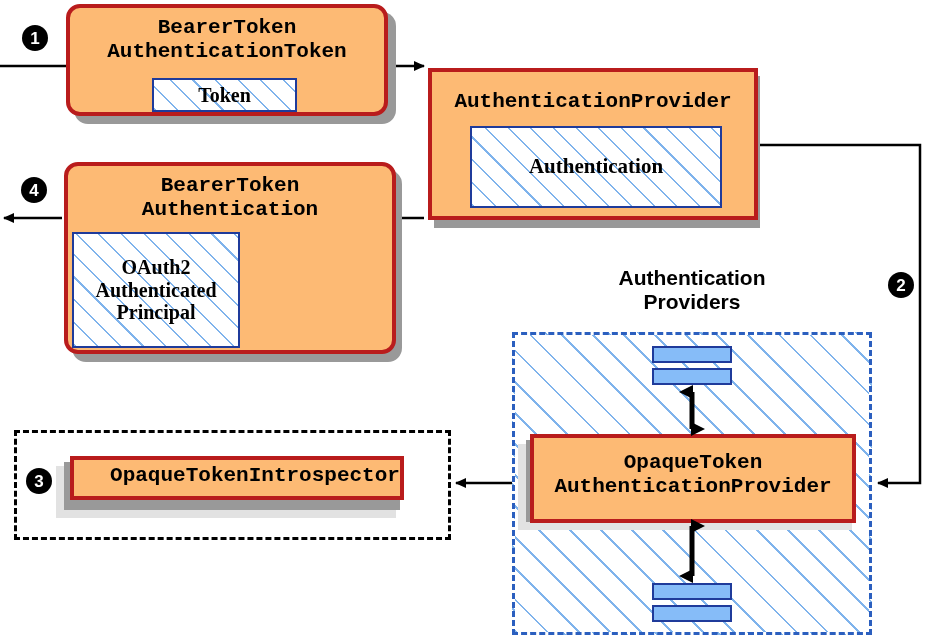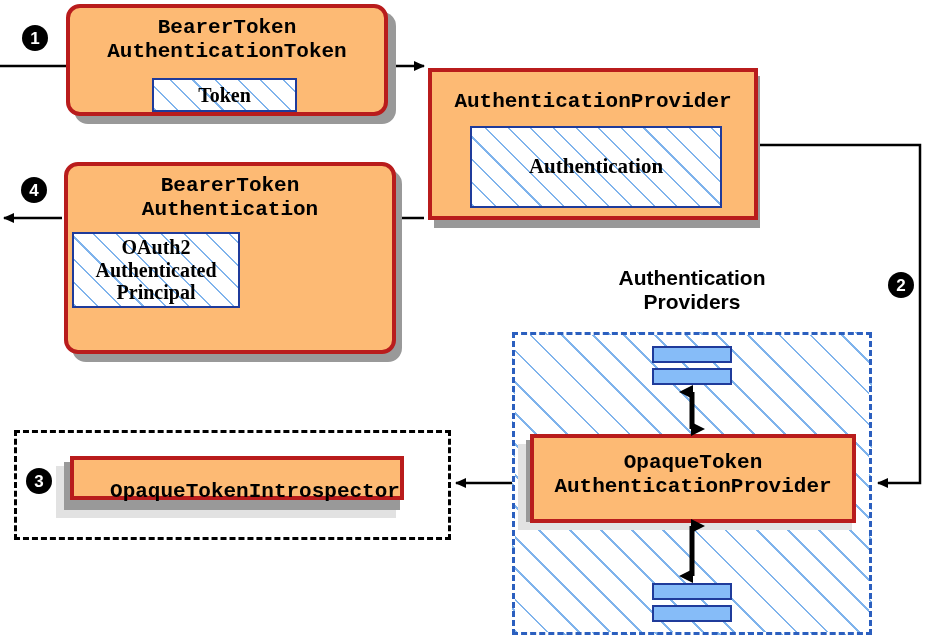--- a/index.html
+++ b/index.html
@@ -209,35 +209,35 @@
   <div class="node" style="left:428px; top:68px; width:330px; height:152px;">
     <div class="node-title" style="margin-top:18px; font-size:21px;">AuthenticationProvider</div>
   </div>
   <div class="hatchbox" style="left:470px; top:126px; width:252px; height:82px; font-size:21px;">Authentication</div>
 
   <div class="shadow round" style="left:72px; top:170px; width:330px; height:192px;"></div>
   <div class="node round" style="left:64px; top:162px; width:332px; height:192px;">
     <div class="node-title" style="margin-top:8px; font-size:21px;">BearerToken
 Authentication</div>
   </div>
-  <div class="hatchbox" style="left:72px; top:232px; width:168px; height:76px; font-size:20px;">OAuth2
+  <div class="hatchbox" style="left:72px; top:232px; width:168px; height:116px; font-size:20px;">OAuth2
 Authenticated
 Principal</div>
 
   <div class="shadow2" style="left:518px; top:444px; width:334px; height:86px;"></div>
   <div class="shadow" style="left:526px; top:440px; width:330px; height:82px;"></div>
   <div class="node" style="left:530px; top:434px; width:326px; height:89px;">
     <div class="node-title" style="margin-top:13px; font-size:21px;">OpaqueToken
 AuthenticationProvider</div>
   </div>
 
   <div class="shadow2" style="left:56px; top:466px; width:340px; height:52px;"></div>
   <div class="shadow" style="left:64px; top:462px; width:336px; height:48px;"></div>
   <div class="node" style="left:70px; top:456px; width:334px; height:44px;">
-    <div class="node-title" style="margin-top:20px; font-size:21px;padding-left:36px;">OpaqueTokenIntrospector</div>
+    <div class="node-title" style="margin-top:4px; font-size:21px;padding-left:36px;">OpaqueTokenIntrospector</div>
   </div>
 
   <svg class="layer top" viewBox="0 0 932 635">
     <defs>
       <marker id="arrowU2" markerWidth="16" markerHeight="16" refX="7" refY="13" orient="auto" markerUnits="userSpaceOnUse">
         <path d="M7,0 L14,14 L0,14 z" fill="#000000"></path>
       </marker>
       <marker id="arrowD2" markerWidth="16" markerHeight="16" refX="7" refY="1" orient="auto" markerUnits="userSpaceOnUse">
         <path d="M0,0 L14,0 L7,14 z" fill="#000000"></path>
       </marker>

